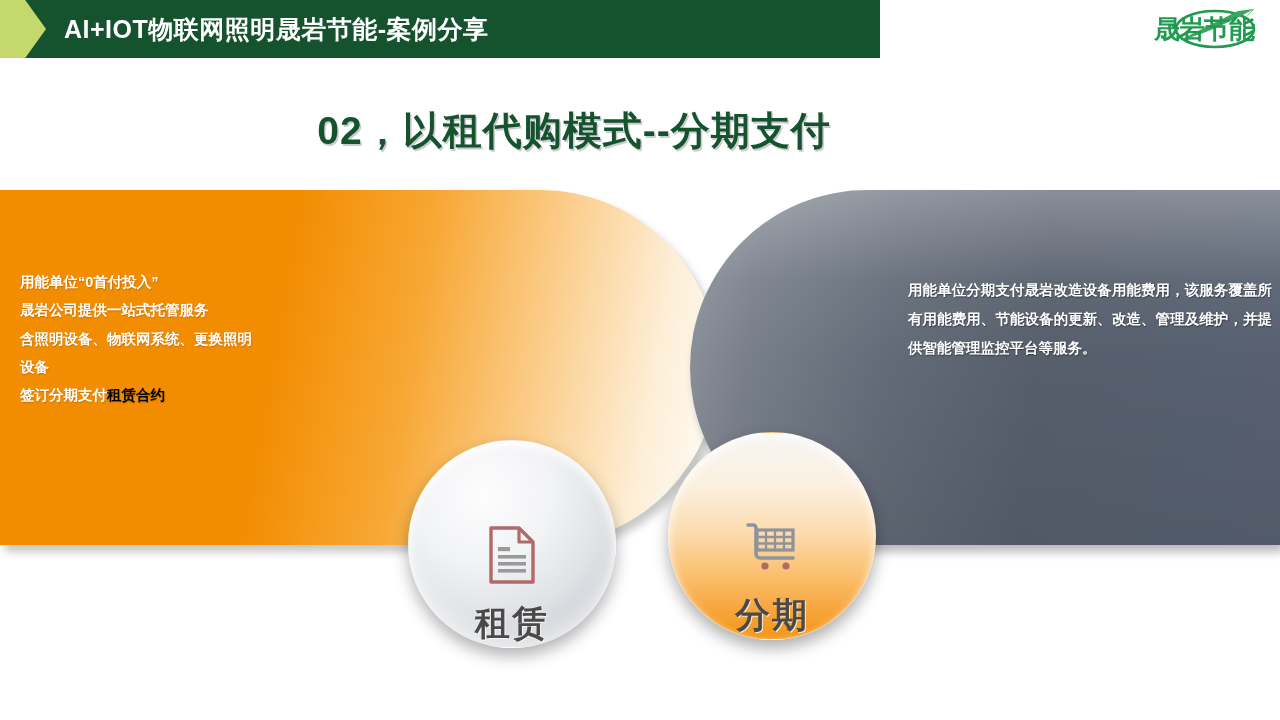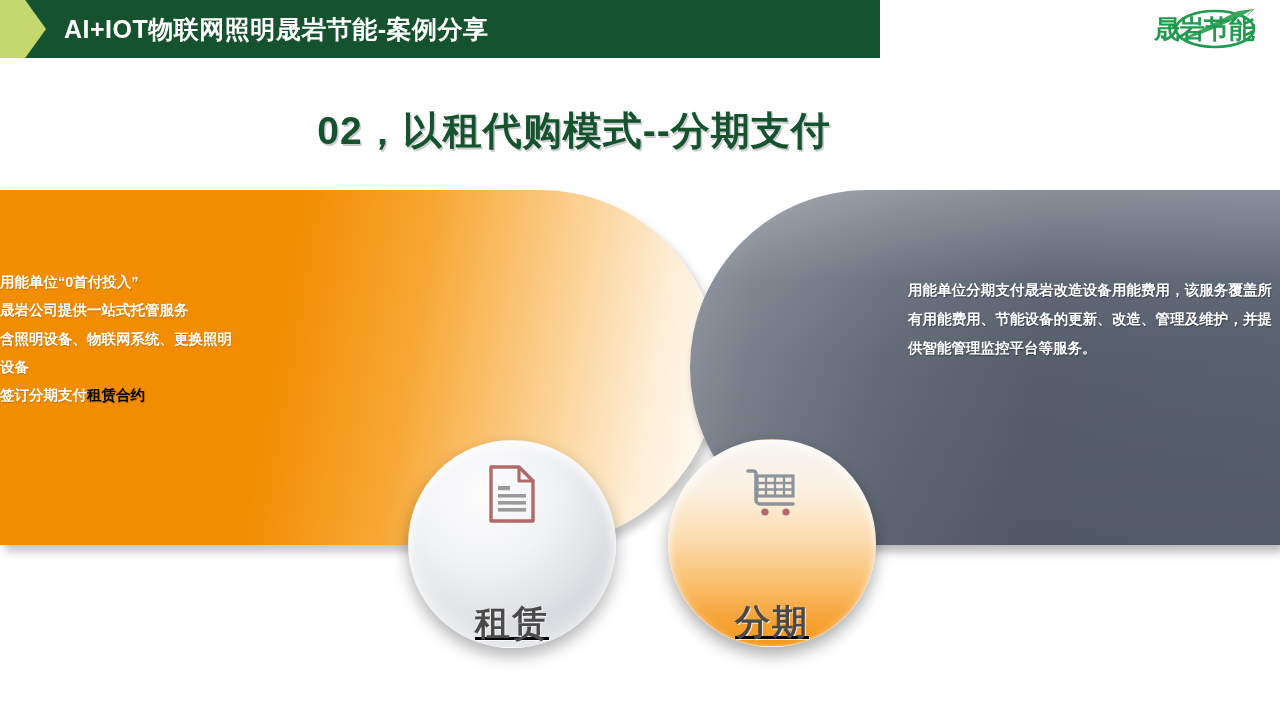--- a/index.html
+++ b/index.html
@@ -82,48 +82,47 @@
   }
   .band-right::before{
     content:"";position:absolute;left:0;top:0;width:100%;height:100%;
     border-radius:180px 0 0 180px;
     background:linear-gradient(180deg,rgba(255,255,255,.30) 0%,rgba(255,255,255,.06) 26%,rgba(255,255,255,0) 48%,rgba(0,0,0,.06) 100%);
     pointer-events:none;
   }
 
   
   .text-left{
-    position:absolute;left:0;top:80px;width:310px;
+    position:absolute;left:20px;top:80px;width:310px;
     color:#ffffff;font-size:14.5px;font-weight:bold;line-height:1.95;
     text-shadow:.6px .6px 1px rgba(120,60,0,.35);
   }
   .text-left .hl{color:#000000;}
   .text-right{
     position:absolute;left:908px;top:88px;width:364px;
     color:#ffffff;font-size:14.5px;font-weight:bold;line-height:2.0;
     text-align:justify;text-shadow:.6px .6px 1.2px rgba(0,0,0,.45);
   }
 
   
   .circle{
     position:absolute;border-radius:50%;
-    display:flex;flex-direction:column;align-items:center;justify-content:space-between;
+    display:flex;flex-direction:column;align-items:center;justify-content:flex-end;
     box-sizing:border-box;
-    text-decoration:underline;
   }
   .circle-rent{
     left:408px;top:252px;width:208px;height:208px;
     background:radial-gradient(circle at 36% 26%,#fdfdfe 0%,#f2f3f5 34%,#dfe1e5 62%,#c3c7cd 86%,#b6bac1 100%);
     box-shadow:0 8px 16px rgba(0,0,0,.30),
                inset 0 -10px 18px rgba(255,255,255,.55),
                inset 0 5px 10px rgba(255,255,255,.85);
     border:1px solid rgba(255,255,255,.6);
   }
   .circle-inst{
-    left:668px;top:251px;width:208px;height:208px;
+    left:668px;top:244px;width:208px;height:208px;
     background:linear-gradient(180deg,#f6f4f2 0%,#fbf1e2 24%,#fcdcb0 48%,#fac171 68%,#f7a43b 86%,#f39614 100%);
     box-shadow:0 8px 16px rgba(0,0,0,.32),
                inset 0 4px 10px rgba(255,255,255,.8);
     border:1px solid rgba(255,255,255,.45);
   }
   .circle-icon{margin-top:22px;height:62px;display:flex;align-items:center;justify-content:center;}
   .circle-label{
     margin-top:14px;font-size:35px;font-weight:bold;color:#4a4a4a;letter-spacing:2px;
     text-shadow:1px 1px 0 rgba(255,255,255,.75);
   }

